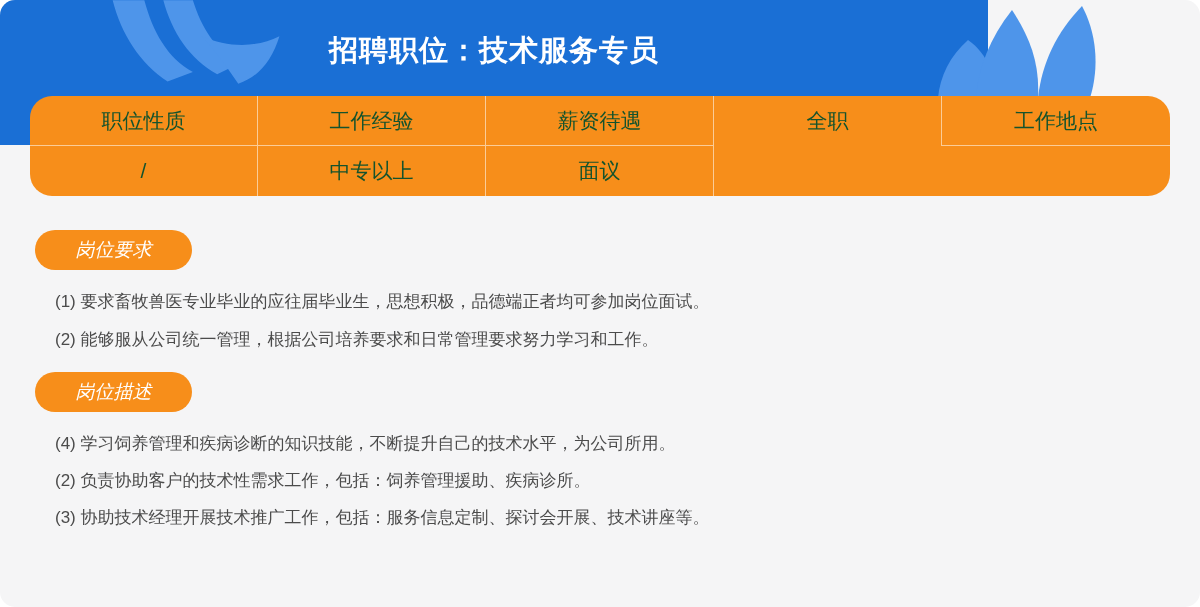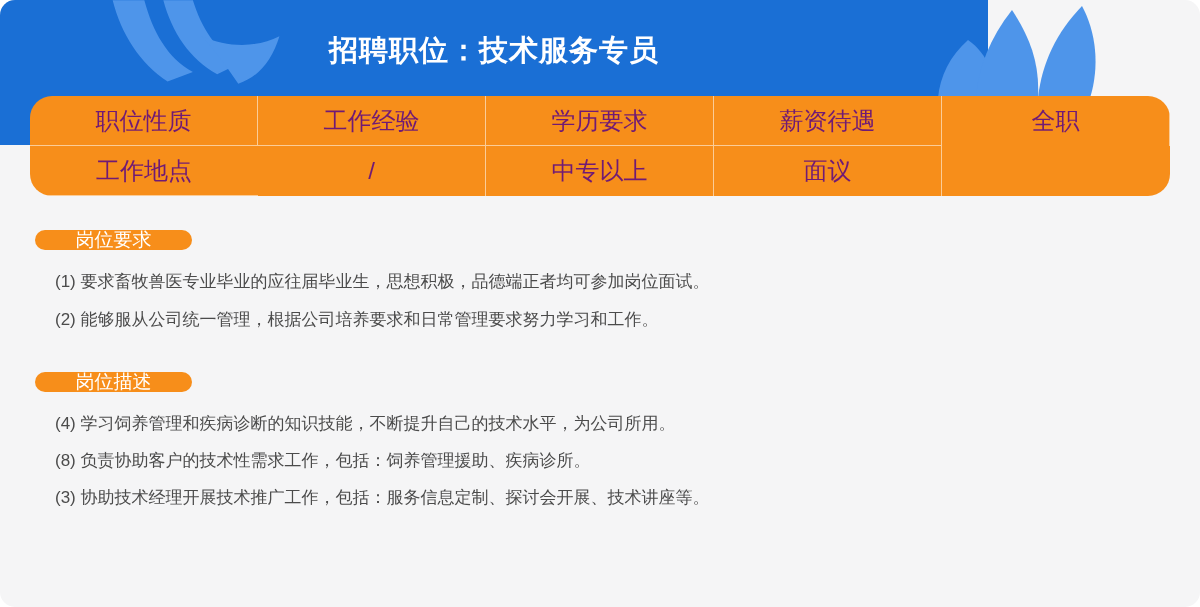--- a/index.html
+++ b/index.html
@@ -11,31 +11,31 @@
     color:#ffffff;font-size:29px;font-weight:bold;letter-spacing:1px;}
   .wing{position:absolute;pointer-events:none;}
   .wing-left{left:100px;top:0;}
   .wing-right{left:930px;top:4px;}
 
   
   .info-table{position:absolute;top:96px;left:30px;width:1140px;height:100px;
     background:#f78e1a;border-radius:22px;overflow:hidden;
     display:grid;grid-template-columns:repeat(5,1fr);grid-template-rows:1fr 1fr;}
   .cell{display:flex;align-items:center;justify-content:center;
-    color:#701a75;font-size:24px;box-sizing:border-box;}
+    color:#14532d;font-size:21px;box-sizing:border-box;}
   .cell.br{border-right:1px solid rgba(255,255,255,0.55);}
   .cell.hb{border-bottom:1px solid rgba(255,255,255,0.55);}
 
   
   .section{position:absolute;left:35px;}
   .section-req{top:230px;}
   .section-desc{top:372px;}
   .badge{display:inline-flex;align-items:center;justify-content:center;
-    min-width:157px;height:20px;padding:0 20px;box-sizing:border-box;
-    background:#f78e1a;border-radius:20px;color:#ffffff;font-size:19px;}
+    min-width:157px;height:40px;padding:0 20px;box-sizing:border-box;
+    background:#f78e1a;border-radius:20px;color:#ffffff;font-size:19px;font-style:italic;}
   .item-list{list-style:none;margin:13px 0 0 0;padding:0 0 0 20px;}
   .item-list li{color:#4b4b4b;font-size:17px;line-height:38px;white-space:nowrap;}
   .section-desc .item-list li{line-height:37px;}
 </style>
 </head>
 <body>
 
 <div class="card">
 
   <div class="header">
@@ -52,39 +52,38 @@
         <path d="M82,6 C60,34 48,64 46,94 L108,94 C110,58 99,32 82,6 Z"></path>
         <path d="M152,2 C127,28 112,58 108,94 L160,94 C170,62 166,28 152,2 Z"></path>
       </g>
     </svg>
     <div class="page-title">招聘职位：技术服务专员</div>
   </div>
 
   <div class="info-table">
     <div class="cell hb br">职位性质</div>
     <div class="cell hb br">工作经验</div>
-    <div class="cell hb br">学历要求</div>
     <div class="cell hb br">薪资待遇</div>
     <div class="cell br">全职</div>
     <div class="cell hb">工作地点</div>
     <div class="cell br">/</div>
     <div class="cell br">中专以上</div>
     <div class="cell br">面议</div>
   </div>
 
   <div class="section section-req">
     <div class="badge">岗位要求</div>
     <ul class="item-list">
       <li>(1) 要求畜牧兽医专业毕业的应往届毕业生，思想积极，品德端正者均可参加岗位面试。</li>
       <li>(2) 能够服从公司统一管理，根据公司培养要求和日常管理要求努力学习和工作。</li>
     </ul>
   </div>
 
   <div class="section section-desc">
     <div class="badge">岗位描述</div>
     <ul class="item-list">
       <li>(4) 学习饲养管理和疾病诊断的知识技能，不断提升自己的技术水平，为公司所用。</li>
-      <li>(8) 负责协助客户的技术性需求工作，包括：饲养管理援助、疾病诊所。</li>
+      <li>(2) 负责协助客户的技术性需求工作，包括：饲养管理援助、疾病诊所。</li>
       <li>(3) 协助技术经理开展技术推广工作，包括：服务信息定制、探讨会开展、技术讲座等。</li>
     </ul>
   </div>
 
 </div>
 
 </body></html>

